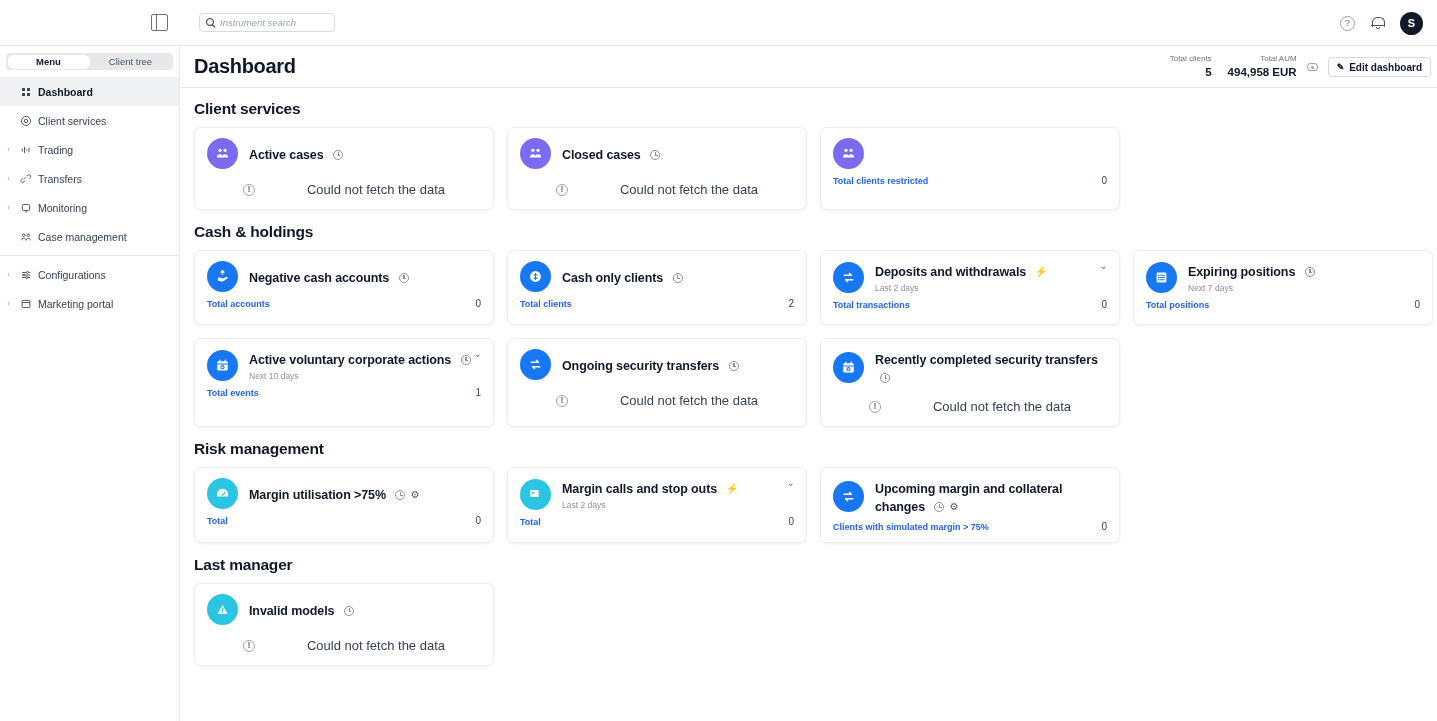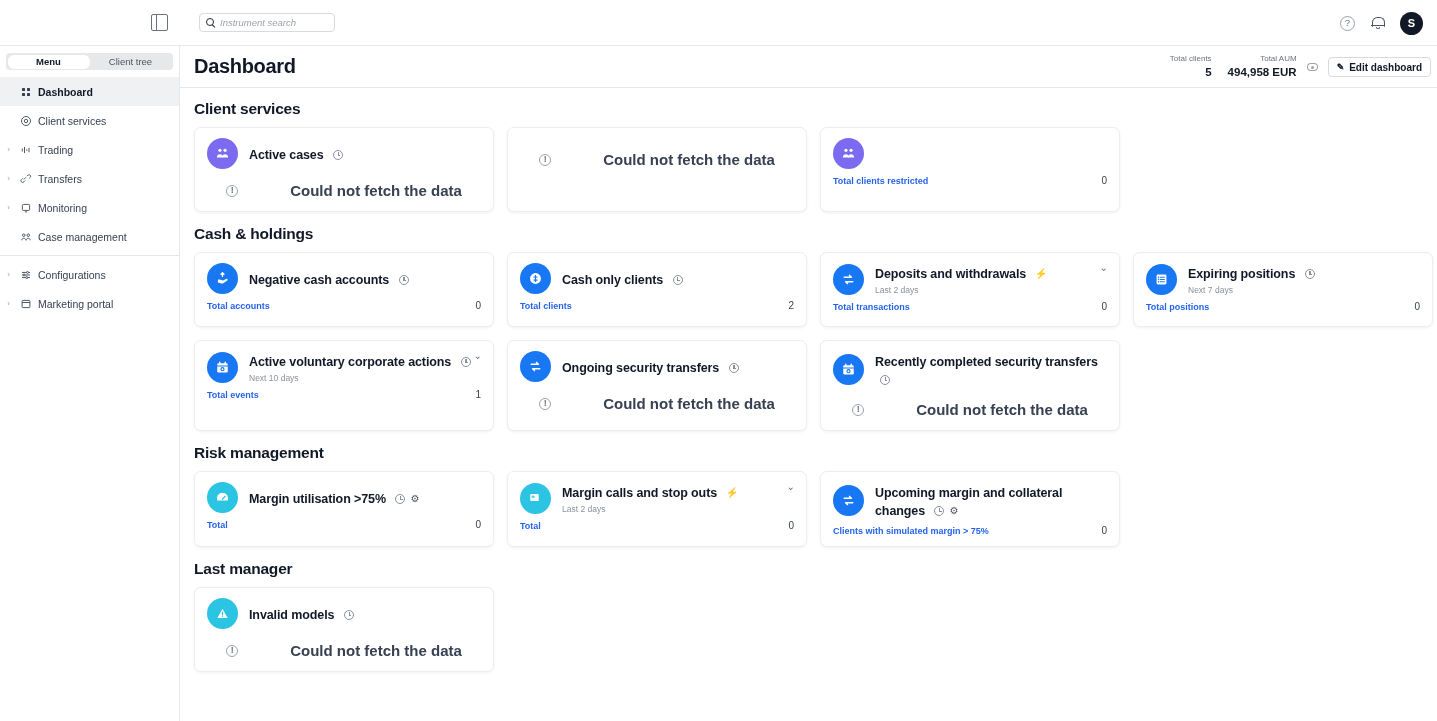--- a/index.html
+++ b/index.html
@@ -224,21 +224,21 @@
   .err {
     display: flex; align-items: center; justify-content: center;
     gap: 7px; margin-top: 13px; padding-bottom: 2px;
   }
   .err-ic {
     width: 12px; height: 12px; border-radius: 50%;
     border: 1.1px solid #9ca3af; color: #6b7280;
     font-size: 9px; display: flex; align-items: center; justify-content: center;
     line-height: 1; font-weight: bold;
   }
-  .err-txt { font-size: 15px; font-weight: bold; color: #374151; margin-left: 45px; }
+  .err-txt { font-size: 13px; font-weight: normal; color: #374151; margin-left: 45px; }
   svg { display: block; }
 </style>
 </head>
 <body>
 
 <div class="topbar">
   <div class="panel-toggle">
       <i></i>
     </div>
 
@@ -392,35 +392,52 @@
                   </span>
            
          </div>
        </div>
               <div class="err">
                   <span class="err-ic">!</span>
                   <span class="err-txt">Could not fetch the data</span>
                 </div>
             </div>
             <div class="card">
-              <div class="err">
-                  <span class="err-ic">!</span>
-                  <span class="err-txt">Could not fetch the data</span>
-                </div>
-            </div>
-            <div class="card">
               <div class="card-top">
          <div class="badge" style="background:#7C6BF0">
                   <svg width="17" height="17" viewBox="0 0 20 20" fill="none" stroke="#fff" stroke-width="1.5" stroke-linecap="round" stroke-linejoin="round">
                     <circle cx="7" cy="6.3" r="1.9" fill="#fff" stroke="none"></circle>
                     <circle cx="13" cy="6.3" r="1.9" fill="#fff" stroke="none"></circle>
                     <path d="M3.4 14.6c0-2.2 1.6-3.6 3.6-3.6s3.6 1.4 3.6 3.6" fill="#fff" stroke="none"></path>
                     <path d="M9.4 14.6c0-2.2 1.6-3.6 3.6-3.6s3.6 1.4 3.6 3.6" fill="#fff" stroke="none"></path>
                   </svg>
                 </div>
+         <div class="card-title-wrap">
+           <span class="card-title">Closed cases</span>
+           <span class="title-icons">
+                    <span class="mini-clock"></span>
+                  </span>
+           
+         </div>
+       </div>
+              <div class="err">
+                  <span class="err-ic">!</span>
+                  <span class="err-txt">Could not fetch the data</span>
+                </div>
+            </div>
+            <div class="card">
+              <div class="card-top">
+         <div class="badge" style="background:#7C6BF0">
+                  <svg width="17" height="17" viewBox="0 0 20 20" fill="none" stroke="#fff" stroke-width="1.5" stroke-linecap="round" stroke-linejoin="round">
+                    <circle cx="7" cy="6.3" r="1.9" fill="#fff" stroke="none"></circle>
+                    <circle cx="13" cy="6.3" r="1.9" fill="#fff" stroke="none"></circle>
+                    <path d="M3.4 14.6c0-2.2 1.6-3.6 3.6-3.6s3.6 1.4 3.6 3.6" fill="#fff" stroke="none"></path>
+                    <path d="M9.4 14.6c0-2.2 1.6-3.6 3.6-3.6s3.6 1.4 3.6 3.6" fill="#fff" stroke="none"></path>
+                  </svg>
+                </div>
        </div>
               <div class="metric-row">
                   <span class="metric-label">Total clients restricted</span>
                   <span class="metric-value">0</span>
                 </div>
             </div>
           </div>
         </div>
         <div class="section">
           <div class="section-title">Cash &amp; holdings</div>

